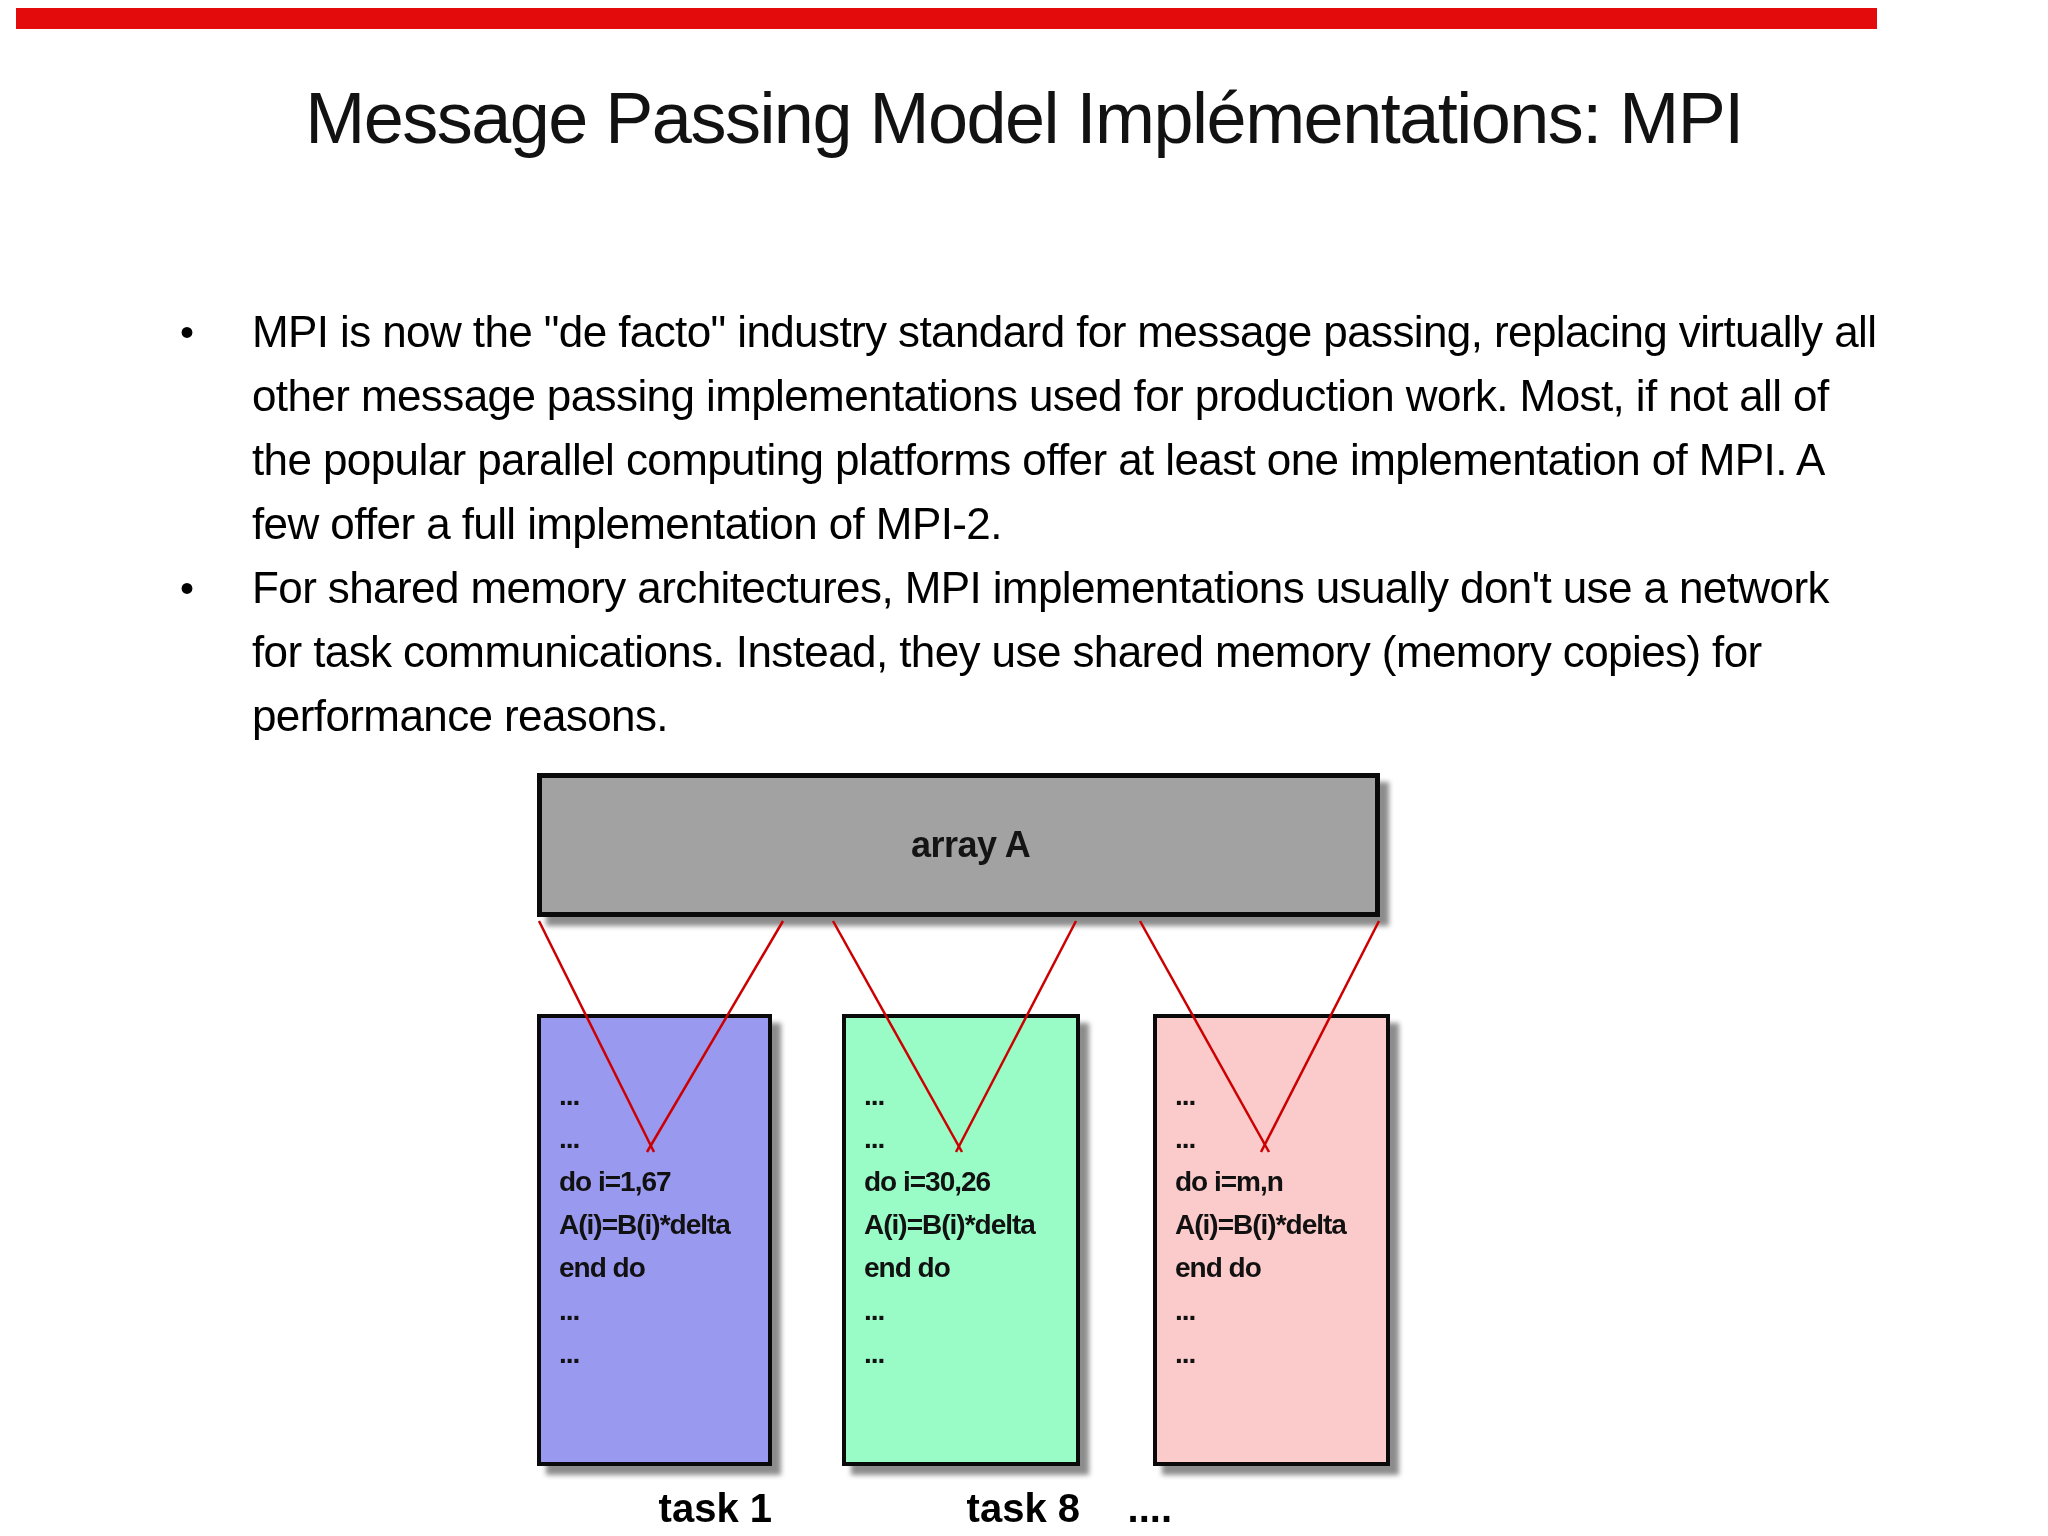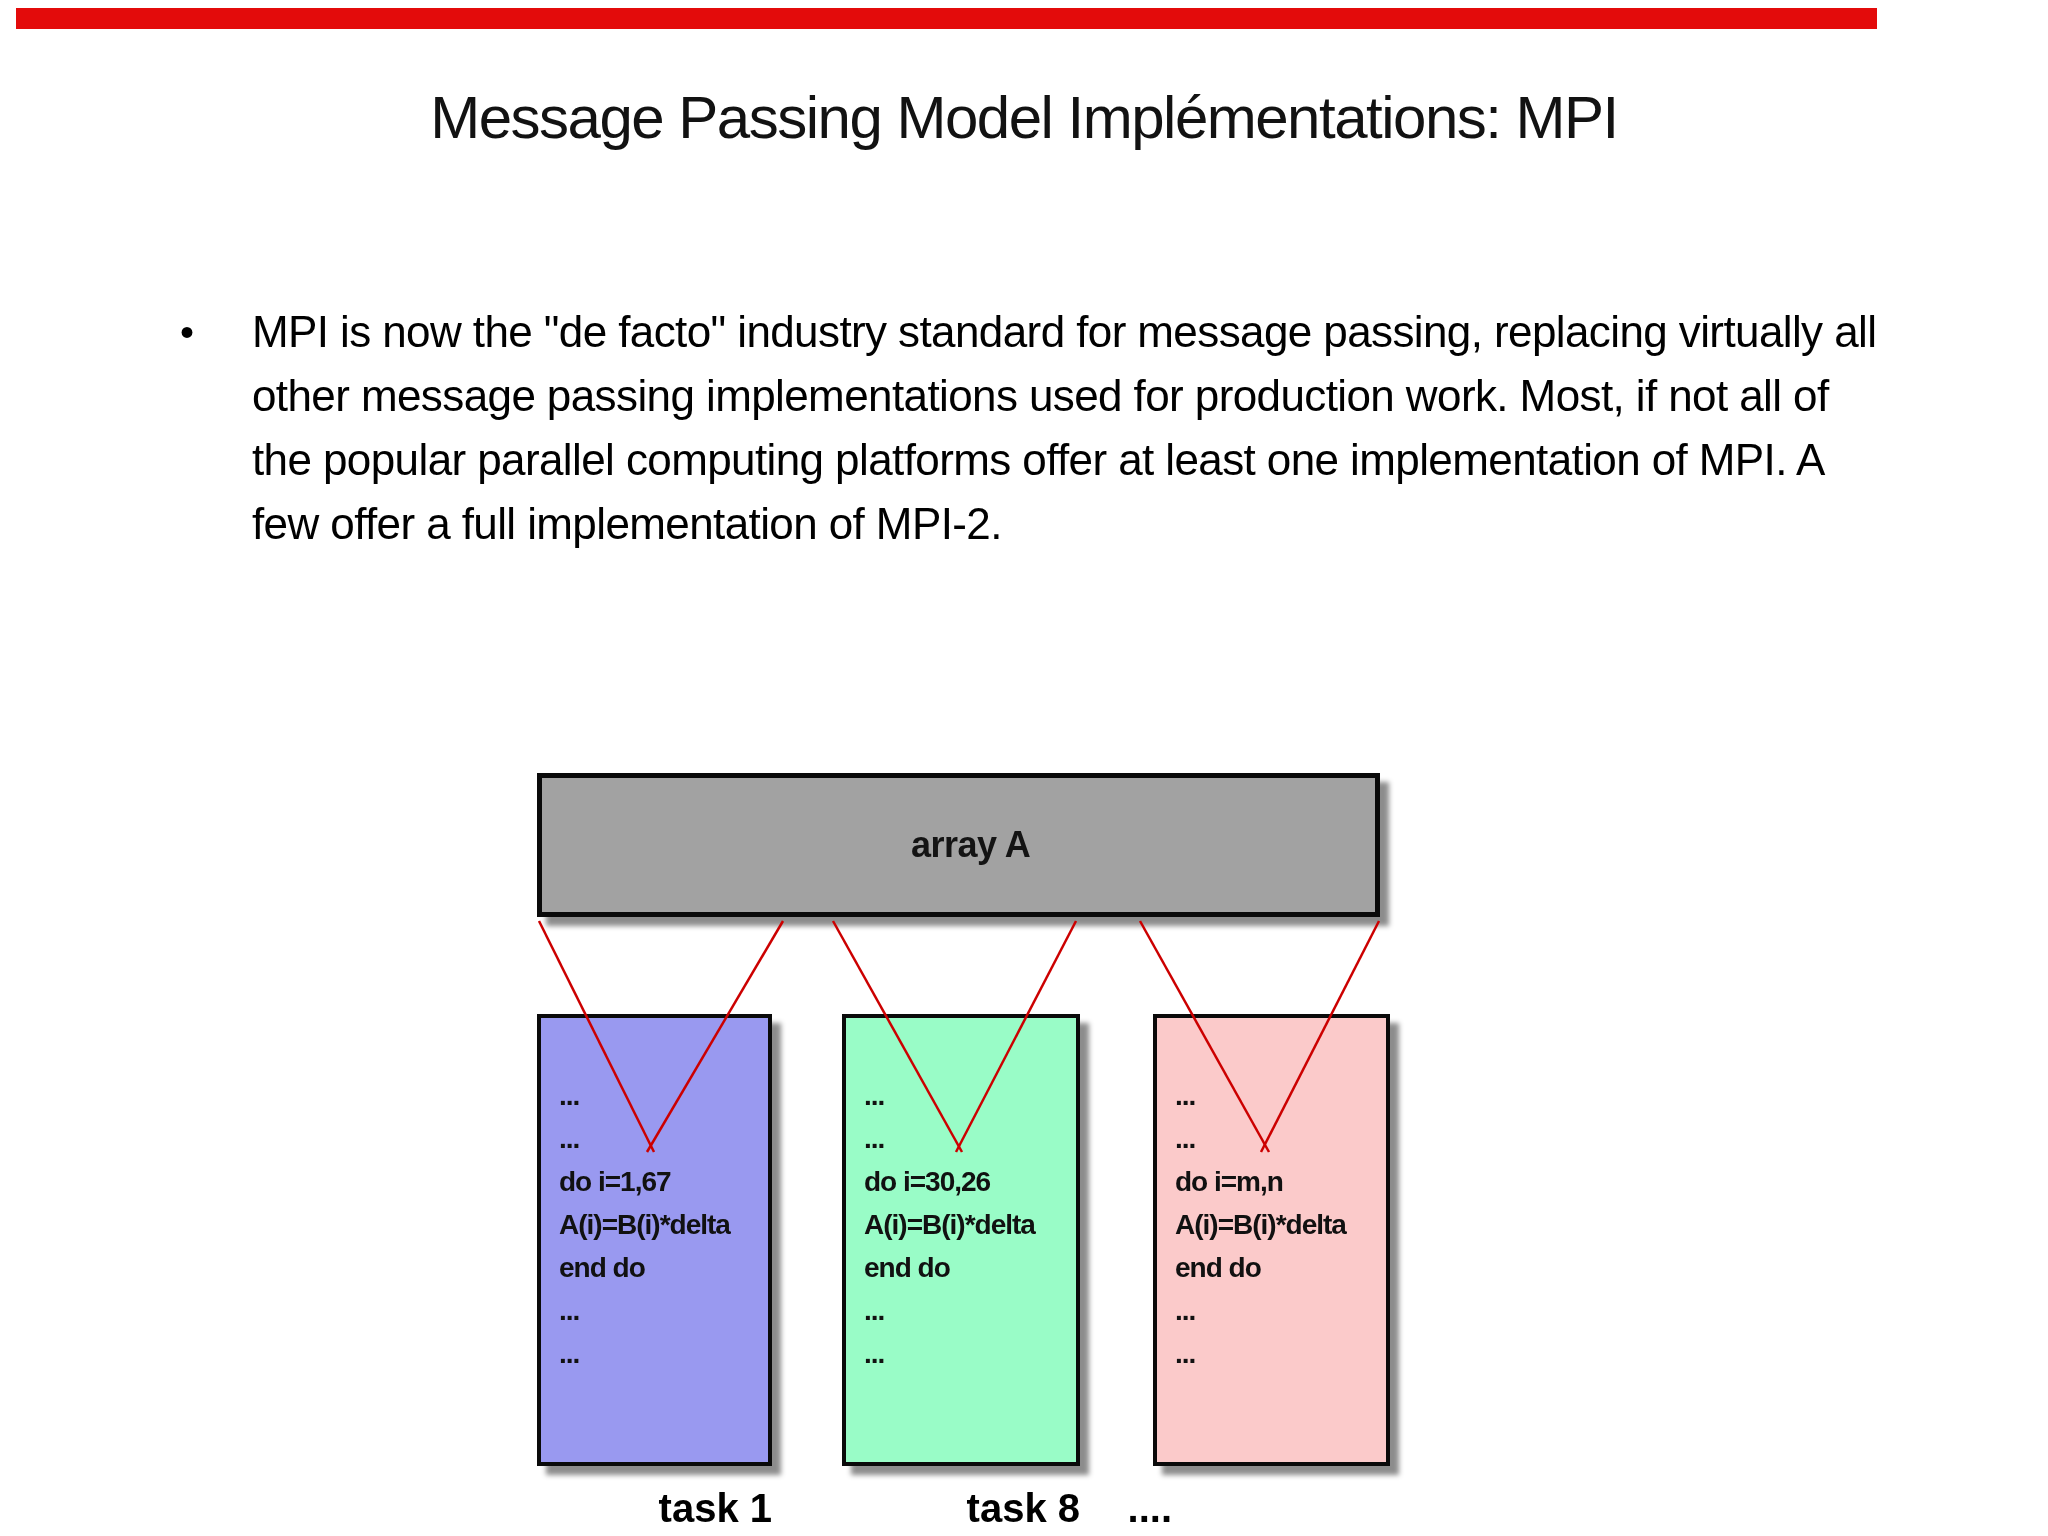--- a/index.html
+++ b/index.html
@@ -6,21 +6,21 @@
   .slide {
     position:relative; width:2048px; height:1536px; background:#ffffff; overflow:hidden;
     font-family:"Liberation Sans", sans-serif; color:#000;
   }
   .top-bar {
     position:absolute; left:16px; top:8px; width:1861px; height:21px;
     background:#e30b0b;
   }
   .title {
     position:absolute; left:0; top:62px; width:100%;
-    text-align:center; font-size:60px; line-height:112px; font-weight:400;
+    text-align:center; font-size:72px; line-height:112px; font-weight:400;
     color:#121212; letter-spacing:-1.5px; white-space:nowrap;
   }
   .bullets {
     position:absolute; left:178px; top:300px; width:1700px;
     list-style:none; margin:0; padding:0;
   }
   .bullets li {
     position:relative; padding-left:74px; max-width:1680px;
     font-size:44px; line-height:64px; letter-spacing:-0.6px; color:#000;
   }
@@ -66,20 +66,21 @@
 <body>
 
 <div class="slide">
 
   <div class="top-bar"></div>
 
   <div class="title">Message Passing Model Implémentations: MPI</div>
 
   <ul class="bullets">
     <li>MPI is now the "de facto" industry standard for message passing, replacing virtually all other message passing implementations used for production work. Most, if not all of the popular parallel computing platforms offer at least one implementation of MPI. A few offer a full implementation of MPI-2.</li>
+    <li>For shared memory architectures, MPI implementations usually don't use a network for task communications. Instead, they use shared memory (memory copies) for performance reasons.</li>
   </ul>
 
   <div class="array-box">
     <span class="array-label">array A</span>
   </div>
 
   <div class="task-box task-1">
     <div class="code-line">...</div>
     <div class="code-line">...</div>
     <div class="code-line">do i=1,67</div>

